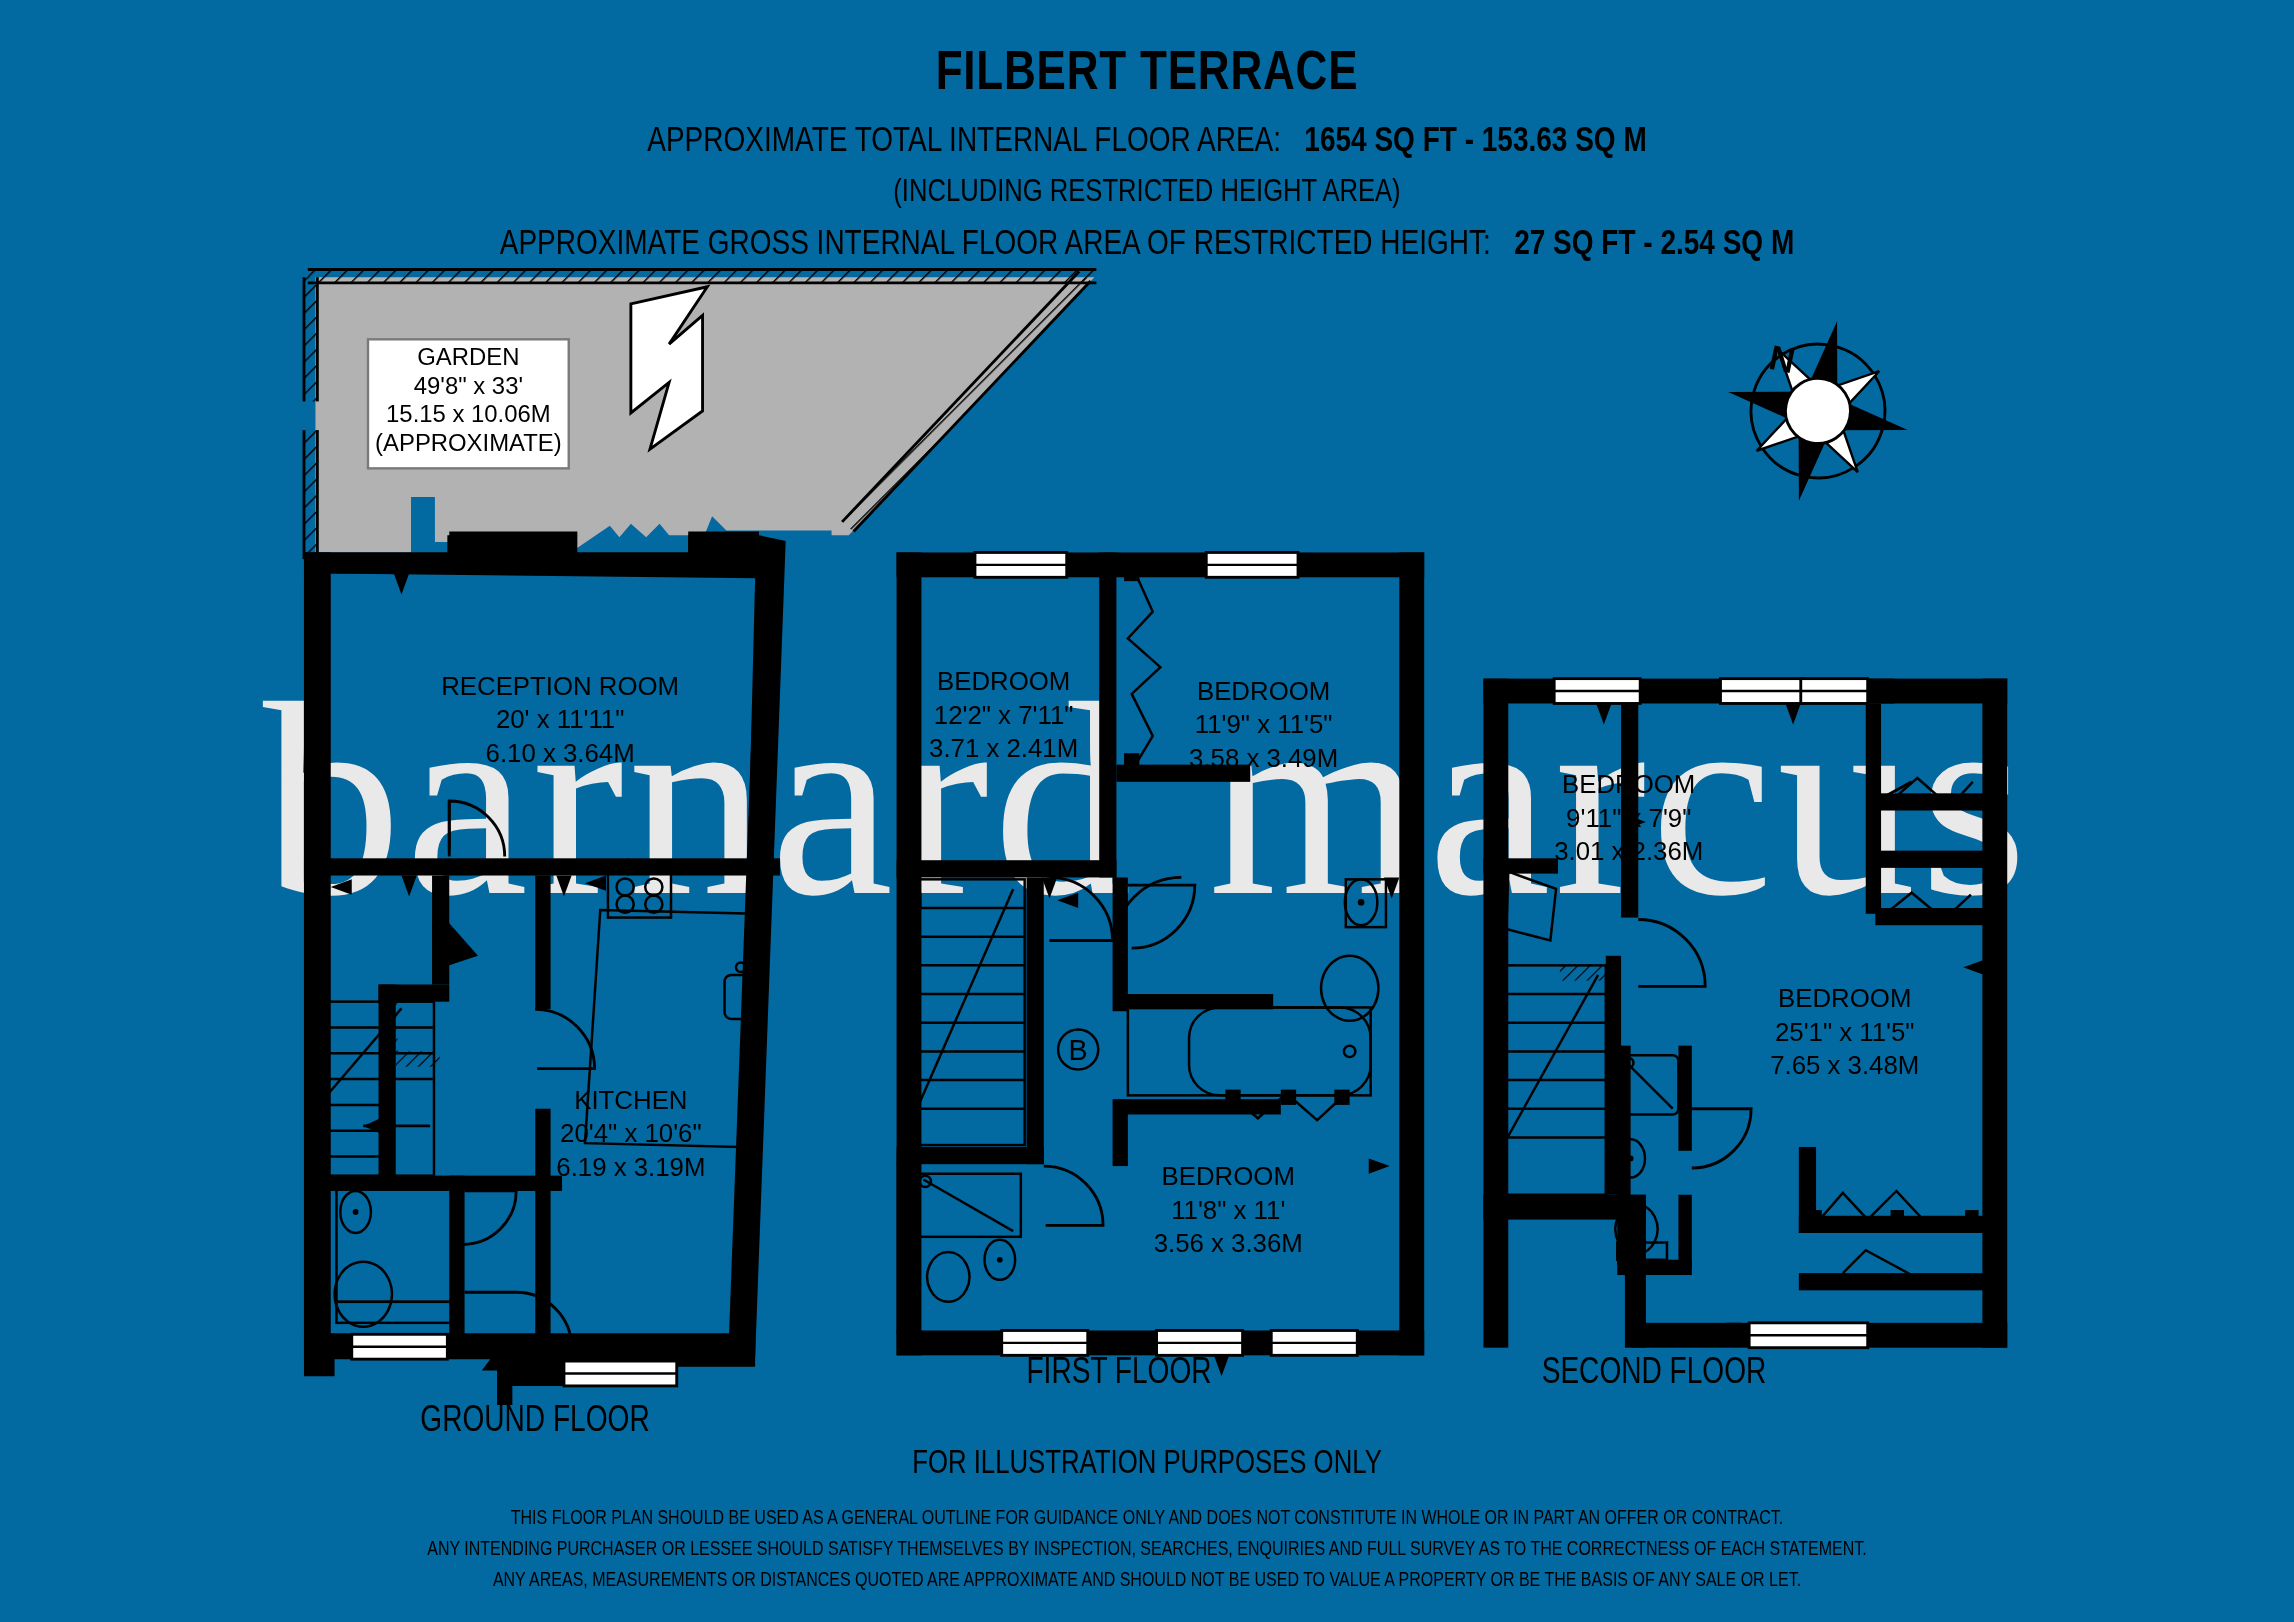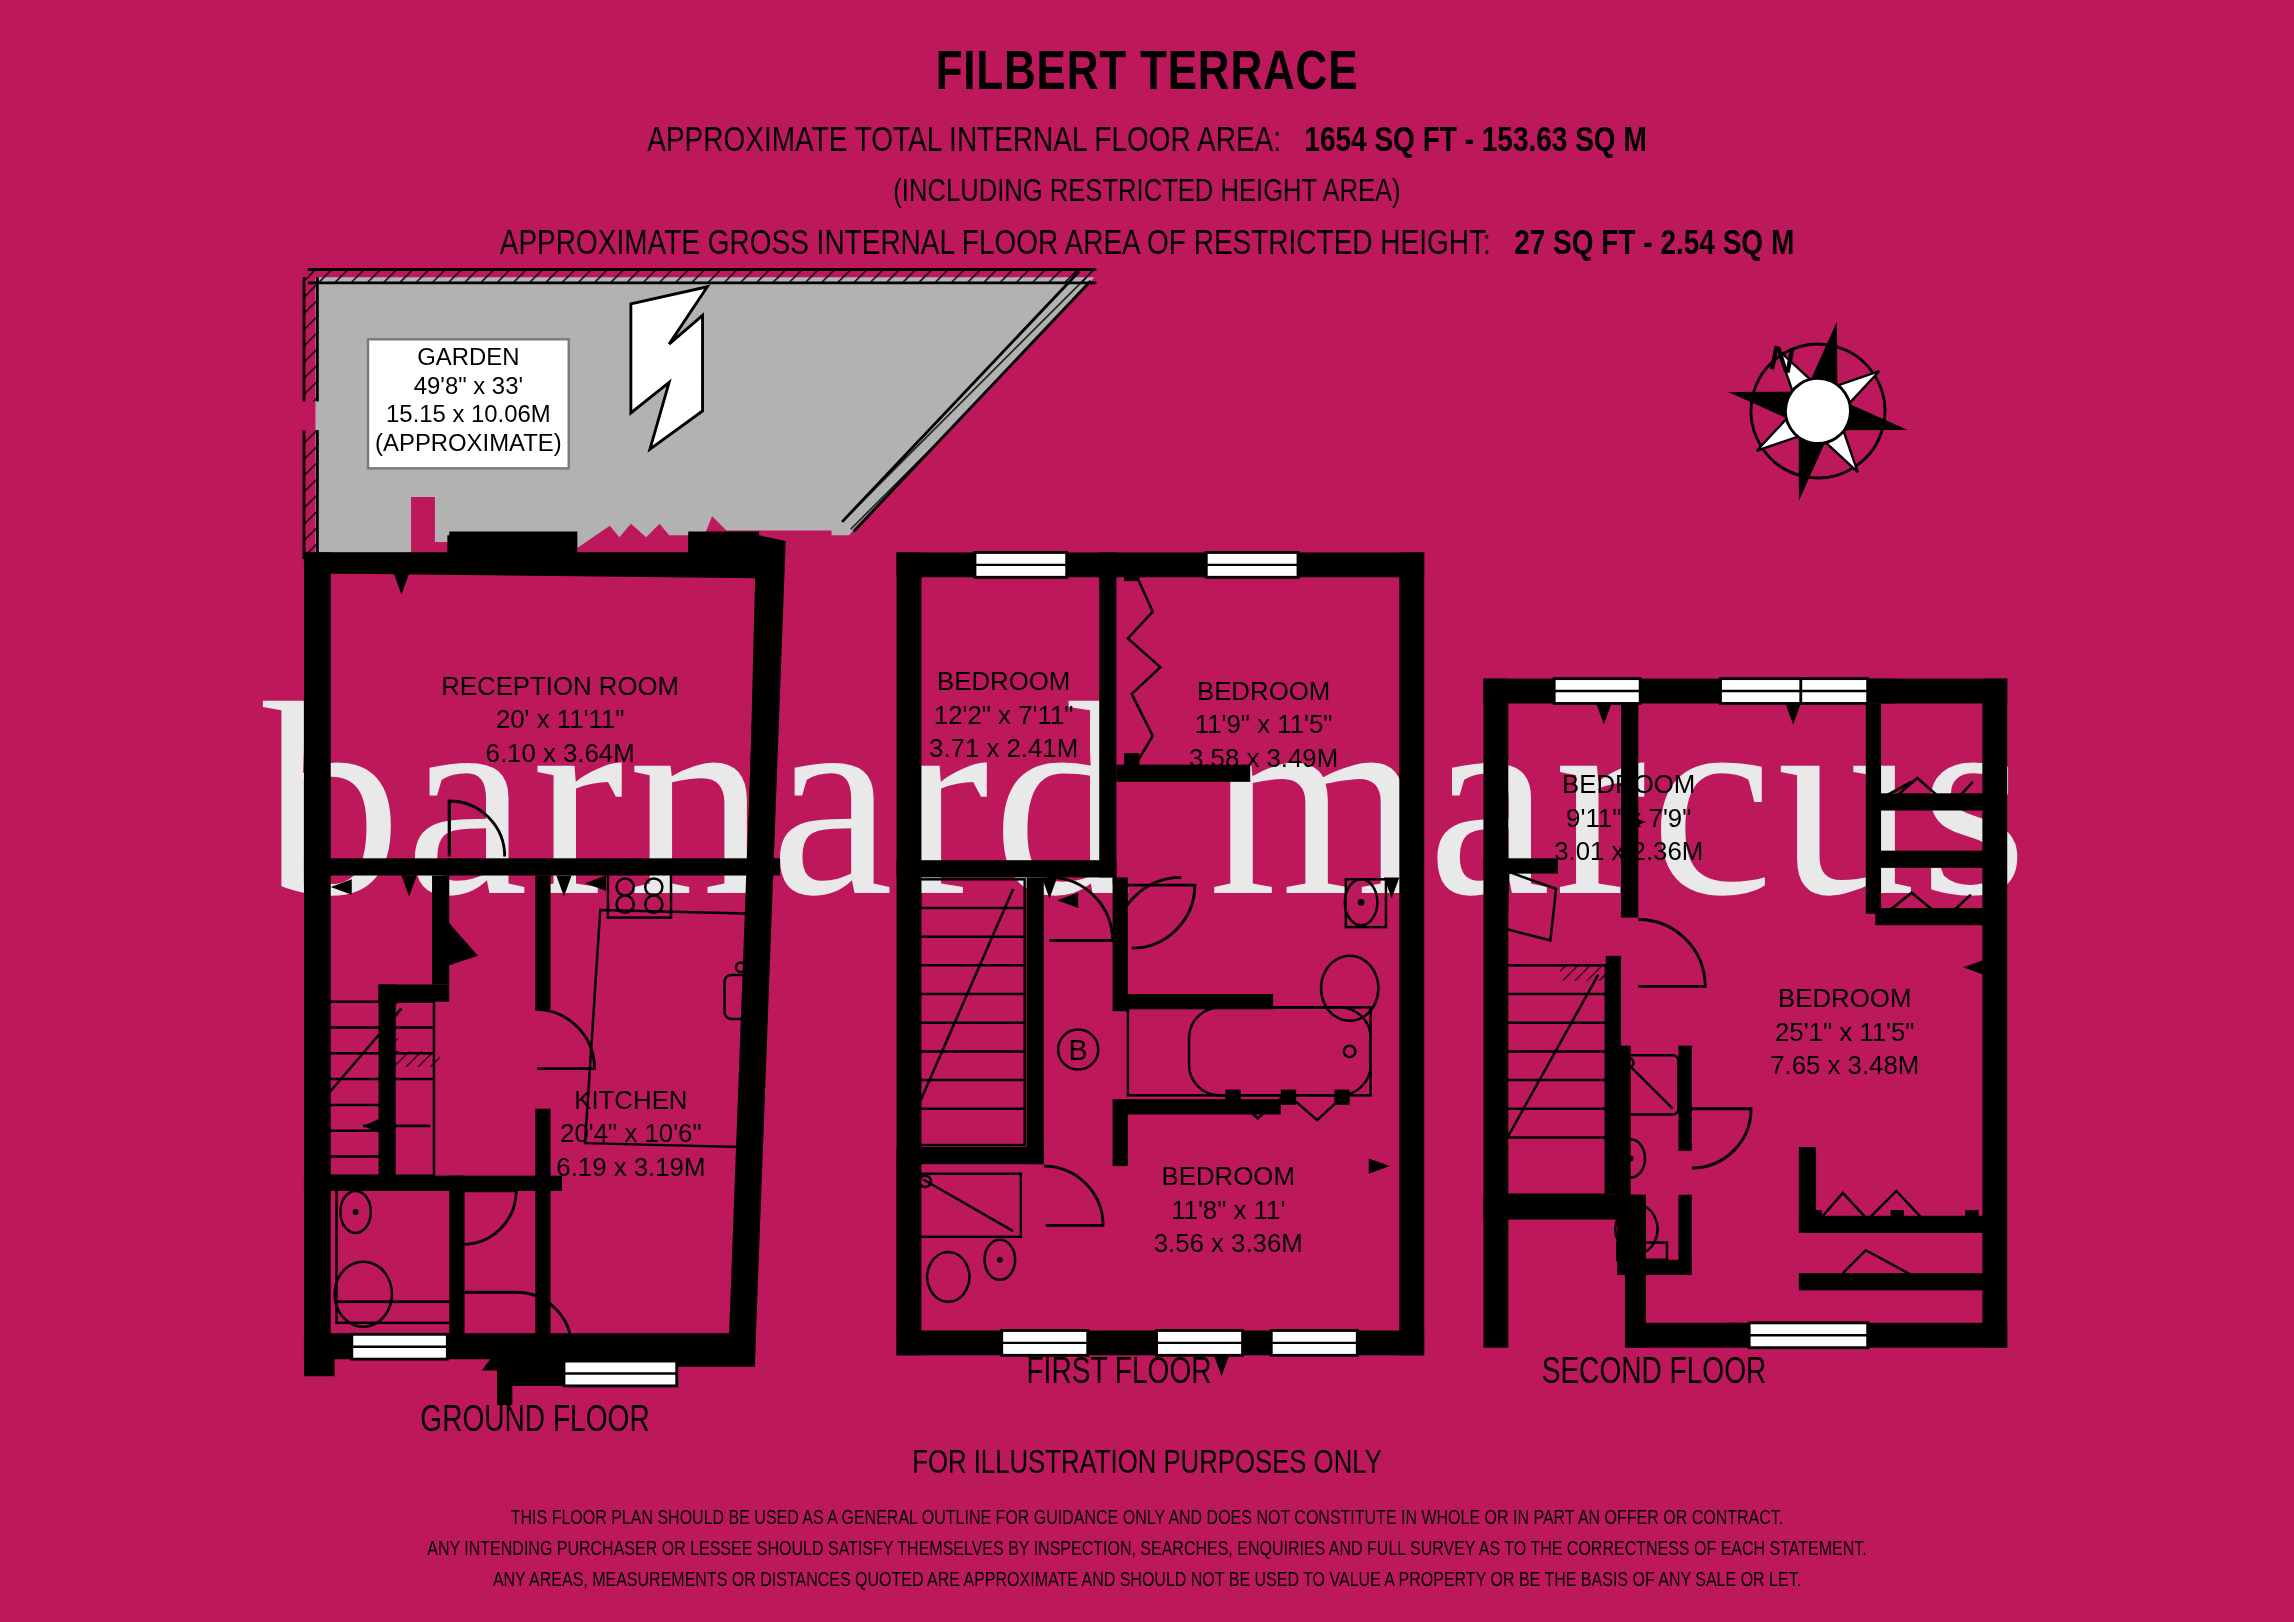--- a/index.html
+++ b/index.html
@@ -4,21 +4,21 @@
 <title>Filbert Terrace Floor Plan</title>
 <style>
   html,body{margin:0;padding:0;background:#ffffff;}
   body{
     width:2294px;height:1622px;
     font-family:"Liberation Sans", sans-serif;
     color:#000;
     overflow:hidden;
     position:relative;
   }
-  #sheet{position:relative;width:2294px;height:1622px;background:#be185d;}
+  #sheet{position:relative;width:2294px;height:1622px;background:#0369a1;}
 
   
   .hdr{position:absolute;left:0;width:2294px;text-align:center;white-space:nowrap;}
   .hdr-title{
     top:38px;
     font-size:55px;
     font-weight:bold;
     letter-spacing:1px;
     transform:scaleX(.80);
   }

